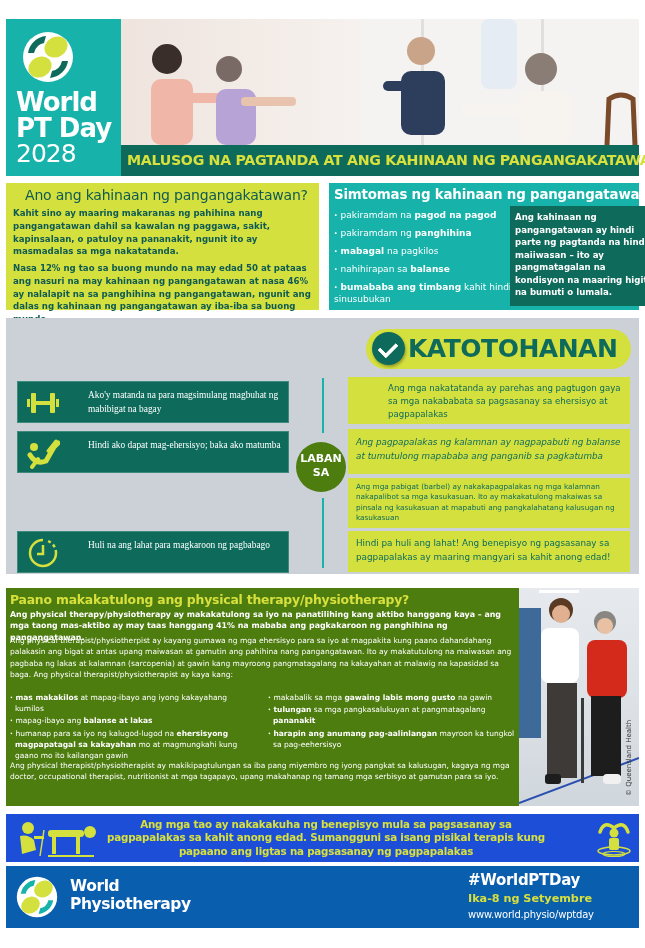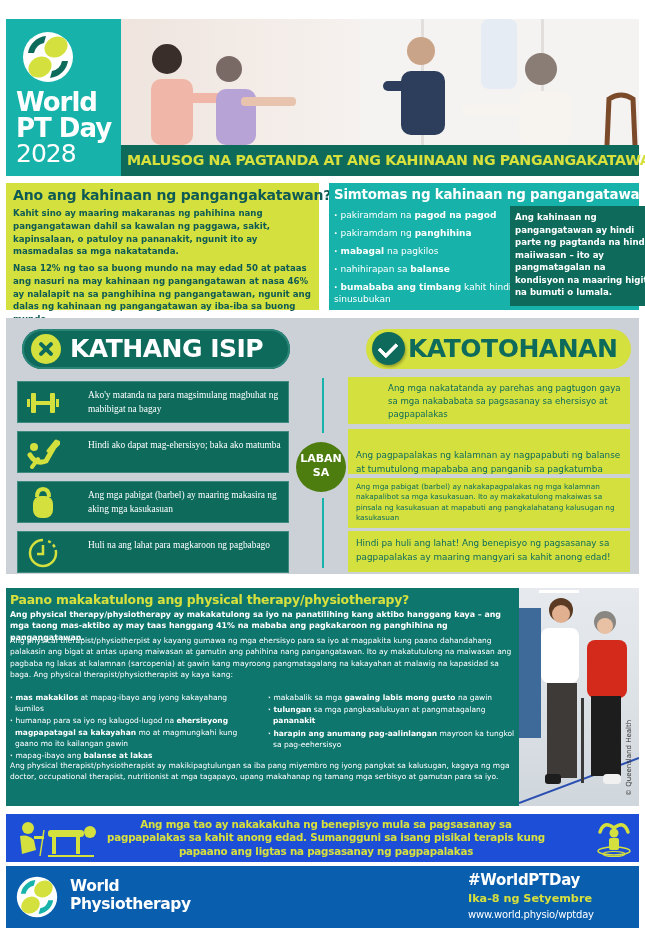--- a/index.html
+++ b/index.html
@@ -13,21 +13,21 @@
   .hero-logo { left: 16px; top: 12px; width: 52px; height: 52px; }
   .hero-title { left: 10px; top: 70px; color: #ffffff; font-weight: bold; font-size: 26px; line-height: 26px; letter-spacing: -1px; }
   .hero-year { left: 10px; top: 122px; color: #ffffff; font-size: 25px; line-height: 26px; letter-spacing: -1px; font-weight: normal; }
   .hero-photo { left: 121px; top: 19px; width: 518px; height: 126px; overflow: hidden;
     background: linear-gradient(90deg, #efe4de 0%, #f4eeea 35%, #f7f4f2 55%, #ece8e6 100%); }
   .hero-banner { left: 121px; top: 145px; width: 518px; height: 31px; background: #0e6b5c; }
   .hero-banner-text { position: absolute; left: 6px; top: 7px; color: #d7e03c; font-weight: bold; font-size: 14.2px; white-space: nowrap; letter-spacing: -0.3px; }
 
   
   .info-left { left: 6px; top: 183px; width: 313px; height: 127px; background: #d4e03d; }
-  .info-left h2 { position: absolute; left: 7px; top: 4px; font-size: 14px; color: #0e5a54; font-weight: bold; white-space: nowrap; letter-spacing: -0.2px; }
+  .info-left h2 { position: absolute; left: 19px; top: 4px; font-size: 14px; color: #0e5a54; font-weight: normal; white-space: nowrap; letter-spacing: -0.2px; }
   .info-left p { position: absolute; left: 7px; width: 300px; font-size: 8.6px; line-height: 12.8px; color: #0e5a54; font-weight: bold; }
   .info-right { left: 329px; top: 183px; width: 310px; height: 127px; background: #17b3aa; }
   .info-right h2 { position: absolute; left: 5px; top: 4px; font-size: 13.4px; color: #ffffff; font-weight: bold; white-space: nowrap; letter-spacing: -0.2px; }
   .sym-list { position: absolute; left: 5px; top: 26px; width: 180px; list-style: none; }
   .sym-list li { font-size: 9px; color: #ffffff; line-height: 12px; margin-bottom: 6px; }
   .sym-list li::before { content: "· "; font-weight: bold; }
   .sym-note { position: absolute; left: 181px; top: 23px; width: 144px; height: 100px; background: #0e6b5c; padding: 5px 5px; font-size: 8.6px; line-height: 12.5px; color: #ffffff; font-weight: bold; }
 
   
   .mvf { left: 6px; top: 318px; width: 633px; height: 256px; background: #ccd1d8; }
@@ -45,21 +45,21 @@
   .myth-card { position: absolute; left: 11px; width: 272px; height: 42px; background: #0e6b5c; border: 1px solid #3f8a7e; font-family: Liberation Serif, serif; }
   .myth-card .ico { position: absolute; left: 8px; top: 5px; width: 34px; height: 32px; }
   .myth-card .txt { position: absolute; left: 70px; top: 6px; width: 196px; font-size: 9.4px; line-height: 14px; color: #ffffff; }
 
   .fact-card { position: absolute; left: 342px; width: 282px; background: #d4e03d; color: #0e6b5c; padding: 5px 8px; }
 
   .vline { position: absolute; left: 316px; width: 2px; background: #17b3aa; }
   .vs-circle { position: absolute; left: 290px; top: 124px; width: 50px; height: 50px; border-radius: 50%; background: #4d7c0f; color: #ffffff; font-weight: bold; font-size: 11px; line-height: 14px; text-align: center; padding-top: 10px; }
 
   
-  .help { left: 6px; top: 588px; width: 513px; height: 218px; background: #0f766e; }
+  .help { left: 6px; top: 588px; width: 513px; height: 218px; background: #4d7c0f; }
   .help h2 { position: absolute; left: 4px; top: 4px; color: #d7e03c; font-size: 12.4px; font-weight: bold; white-space: nowrap; letter-spacing: -0.2px; }
   .help .lead { position: absolute; left: 4px; top: 21px; width: 505px; font-size: 7.9px; line-height: 11.4px; color: #ffffff; font-weight: bold; }
   .help .body { position: absolute; left: 4px; top: 47px; width: 505px; font-size: 7.5px; line-height: 11.3px; color: #ffffff; }
   .help ul { position: absolute; list-style: none; font-size: 7.5px; line-height: 11.2px; color: #ffffff; }
   .help ul li { padding-left: 5px; text-indent: -5px; margin-bottom: 1px; }
   .help ul li::before { content: "· "; font-weight: bold; }
   .help .closing { position: absolute; left: 4px; top: 172px; width: 505px; font-size: 7.5px; line-height: 11.3px; color: #ffffff; }
   .help-photo { left: 519px; top: 588px; width: 120px; height: 218px; overflow: hidden;
     background: linear-gradient(180deg, #e6eaee 0%, #dde2e6 50%, #cfd6dc 100%); }
 
@@ -139,24 +139,20 @@
     <li><span>pakiramdam na </span><b>pagod na pagod</b><span></span></li>
     <li><span>pakiramdam ng </span><b>panghihina</b><span></span></li>
     <li><span></span><b>mabagal</b><span> na pagkilos</span></li>
     <li><span>nahihirapan sa </span><b>balanse</b><span></span></li>
     <li><span></span><b>bumababa ang timbang</b><span> kahit hindi sinusubukan</span></li>
   </ul>
   <div class="sym-note">Ang kahinaan ng pangangatawan ay hindi parte ng pagtanda na hindi maiiwasan – ito ay pangmatagalan na kondisyon na maaring higit na bumuti o lumala.</div>
 </div>
 
 <div class="abs mvf">
-  <div class="myth-pill">
-    <span class="x"></span>
-    <span class="label">KATHANG ISIP</span>
-  </div>
   <div class="fact-pill">
     <span class="check"></span>
     <span class="label">KATOTOHANAN</span>
   </div>
 
   <div class="myth-card" style="top:63px;">
     <svg class="ico" viewBox="0 0 34 32">
       <rect x="1" y="12" width="3" height="8" fill="#d4e03d"></rect>
       <rect x="5" y="6" width="5" height="20" rx="1" fill="#d4e03d"></rect>
       <rect x="10" y="14" width="14" height="4" fill="#d4e03d"></rect>
@@ -167,54 +163,47 @@
   </div>
   <div class="myth-card" style="top:113px;">
     <svg class="ico" viewBox="0 0 34 32">
       <circle cx="8" cy="10" r="4" fill="#d4e03d"></circle>
       <path d="M4 18 Q10 28 20 24 L28 10 L32 6" fill="none" stroke="#d4e03d" stroke-width="5" stroke-linecap="round"></path>
       <path d="M12 22 L6 30" stroke="#d4e03d" stroke-width="4" stroke-linecap="round"></path>
       <path d="M22 14 L30 4" stroke="#d4e03d" stroke-width="3" stroke-linecap="round"></path>
     </svg>
     <div class="txt">Hindi ako dapat mag-ehersisyo; baka ako matumba</div>
   </div>
-  <div class="myth-card" style="top:163px;">
-    <svg class="ico" viewBox="0 0 34 32">
-      <path d="M11 10 Q11 2 17 2 Q23 2 23 10" fill="none" stroke="#d4e03d" stroke-width="4"></path>
-      <rect x="7" y="9" width="20" height="22" rx="8" fill="#d4e03d"></rect>
-    </svg>
-    <div class="txt">Ang mga pabigat (barbel) ay maaring makasira ng aking mga kasukasuan</div>
-  </div>
   <div class="myth-card" style="top:213px;">
     <svg class="ico" viewBox="0 0 34 32">
       <path d="M17 3 A13 13 0 1 0 30 16" fill="none" stroke="#d4e03d" stroke-width="2.5"></path>
       <path d="M30 16 A13 13 0 0 0 22 4" fill="none" stroke="#d4e03d" stroke-width="2.5" stroke-dasharray="3 3"></path>
       <path d="M17 8 L17 17 L11 17" fill="none" stroke="#d4e03d" stroke-width="2.5"></path>
     </svg>
     <div class="txt">Huli na ang lahat para magkaroon ng pagbabago</div>
   </div>
 
   <div class="vline" style="top:60px; height:55px;"></div>
   <div class="vs-circle">LABAN SA</div>
   <div class="vline" style="top:180px; height:70px;"></div>
 
   <div class="fact-card" style="top:59px; height:47px; font-size:8.6px; line-height:12.8px;padding-left:40px;">Ang mga nakatatanda ay parehas ang pagtugon gaya sa mga nakababata sa pagsasanay sa ehersisyo at pagpapalakas</div>
-  <div class="fact-card" style="top:111px; height:45px; font-size:8.8px; line-height:13.8px; padding-top:20px;">Ang pagpapalakas ng kalamnan ay nagpapabuti ng balanse at tumutulong mapababa ang panganib sa pagkatumba</div>
+  <div class="fact-card" style="top:111px; height:45px; font-size:8.8px; line-height:13.8px; padding-top:7px;font-style:italic;">Ang pagpapalakas ng kalamnan ay nagpapabuti ng balanse at tumutulong mapababa ang panganib sa pagkatumba</div>
   <div class="fact-card" style="top:160px; height:50px; font-size:7.3px; line-height:10.4px; padding-top:4px;">Ang mga pabigat (barbel) ay nakakapagpalakas ng mga kalamnan nakapalibot sa mga kasukasuan. Ito ay makakatulong makaiwas sa pinsala ng kasukasuan at mapabuti ang pangkalahatang kalusugan ng kasukasuan</div>
   <div class="fact-card" style="top:213px; height:41px; font-size:8.8px; line-height:13.8px; padding-top:6px;">Hindi pa huli ang lahat! Ang benepisyo ng pagsasanay sa pagpapalakas ay maaring mangyari sa kahit anong edad!</div>
 </div>
 
 <div class="abs help">
   <h2>Paano makakatulong ang physical therapy/physiotherapy?</h2>
   <div class="lead">Ang physical therapy/physiotherapy ay makakatulong sa iyo na panatilihing kang aktibo hanggang kaya – ang mga taong mas-aktibo ay may taas hanggang 41% na mababa ang pagkakaroon ng panghihina ng pangangatawan.</div>
   <div class="body">Ang physical therapist/physiotherpist ay kayang gumawa ng mga ehersisyo para sa iyo at magpakita kung paano dahandahang palakasin ang bigat at antas upang maiwasan at gamutin ang pahihina nang pangangatawan. Ito ay makatutulong na maiwasan ang pagbaba ng lakas at kalamnan (sarcopenia) at gawin kang mayroong pangmatagalang na kakayahan at malawig na kapasidad sa baga. Ang physical therapist/physiotherapist ay kaya kang:</div>
   <ul style="left:4px; top:104px; width:245px;">
     <li><b>mas makakilos</b><span> at mapag-ibayo ang iyong kakayahang kumilos</span></li>
+    <li><span>mapag-ibayo ang </span><b>balanse at lakas</b></li>
     <li><span>humanap para sa iyo ng kalugod-lugod na </span><b>ehersisyong magpapatagal sa kakayahan</b><span> mo at magmungkahi kung gaano mo ito kailangan gawin</span></li>
-    <li><span>mapag-ibayo ang </span><b>balanse at lakas</b></li>
   </ul>
   <ul style="left:262px; top:104px; width:248px;">
     <li><span>makabalik sa mga </span><b>gawaing labis mong gusto</b><span> na gawin</span></li>
     <li><b>tulungan</b><span> sa mga pangkasalukuyan at pangmatagalang </span><b>pananakit</b></li>
     <li><b>harapin ang anumang pag-aalinlangan</b><span> mayroon ka tungkol sa pag-eehersisyo</span></li>
   </ul>
   <div class="closing">Ang physical therapist/physiotherapist ay makikipagtulungan sa iba pang miyembro ng iyong pangkat sa kalusugan, kagaya ng mga doctor, occupational therapist, nutritionist at mga tagapayo, upang makahanap ng tamang mga serbisyo at gamutan para sa iyo.</div>
 </div>
 
 <div class="abs help-photo">

